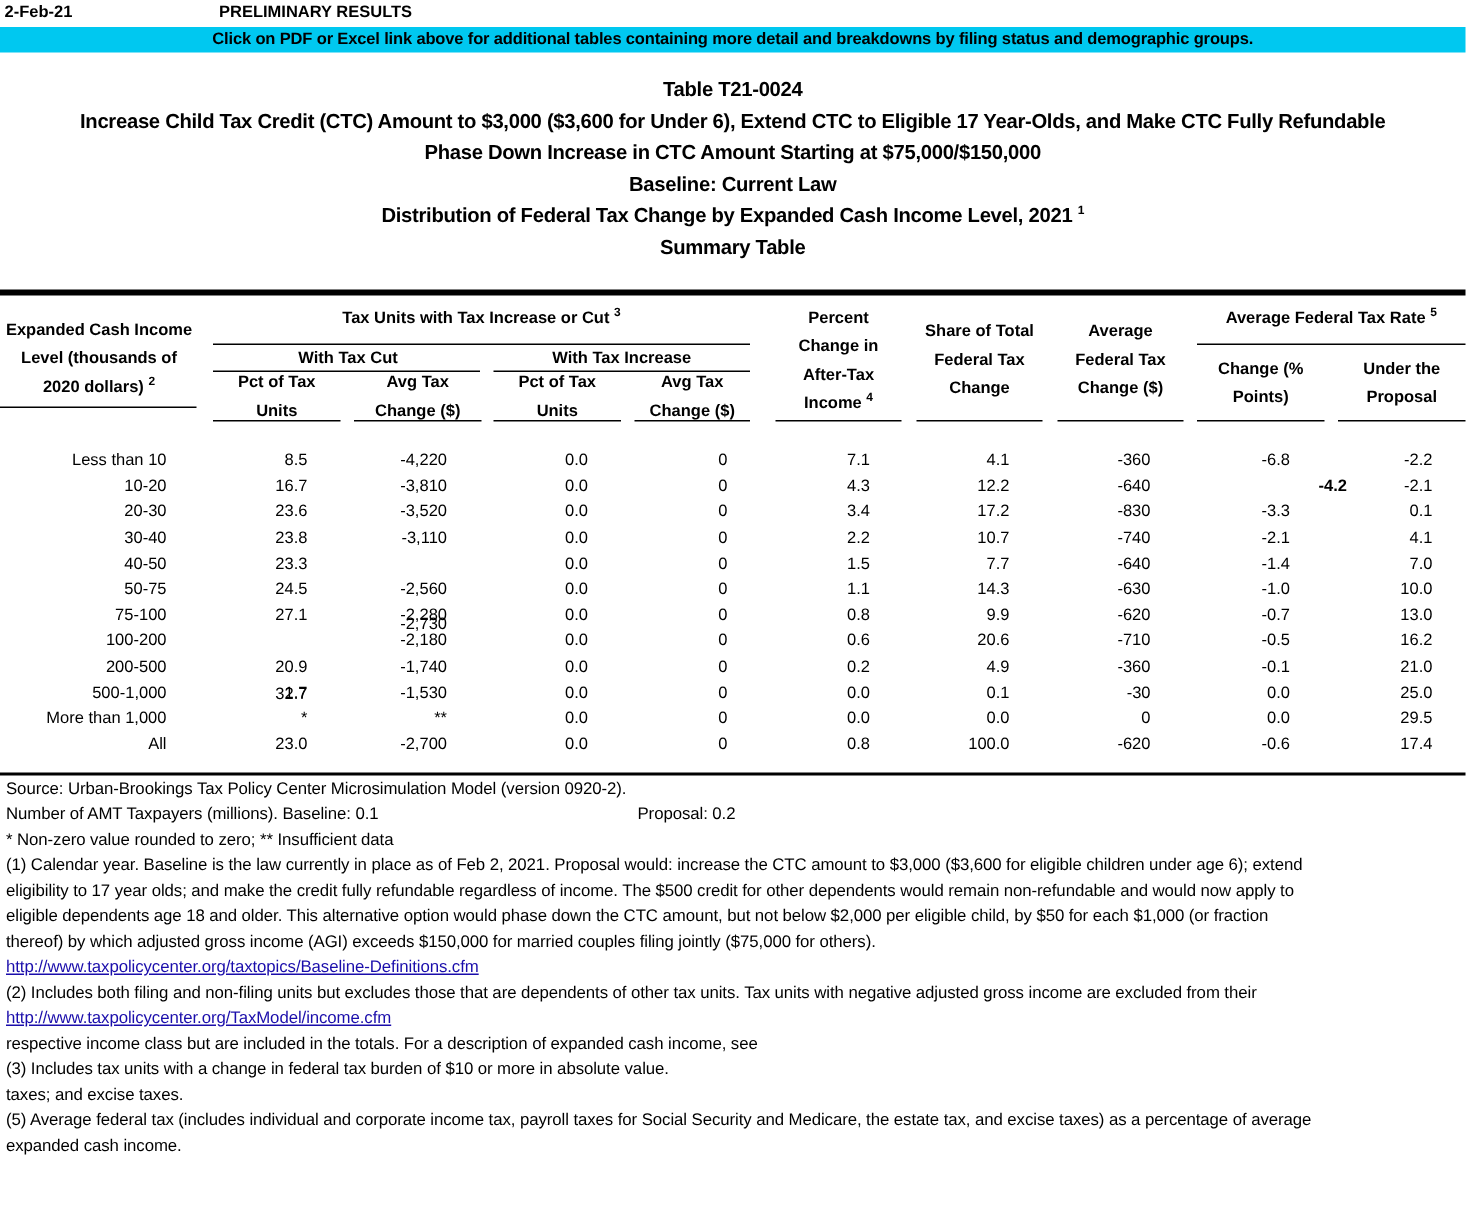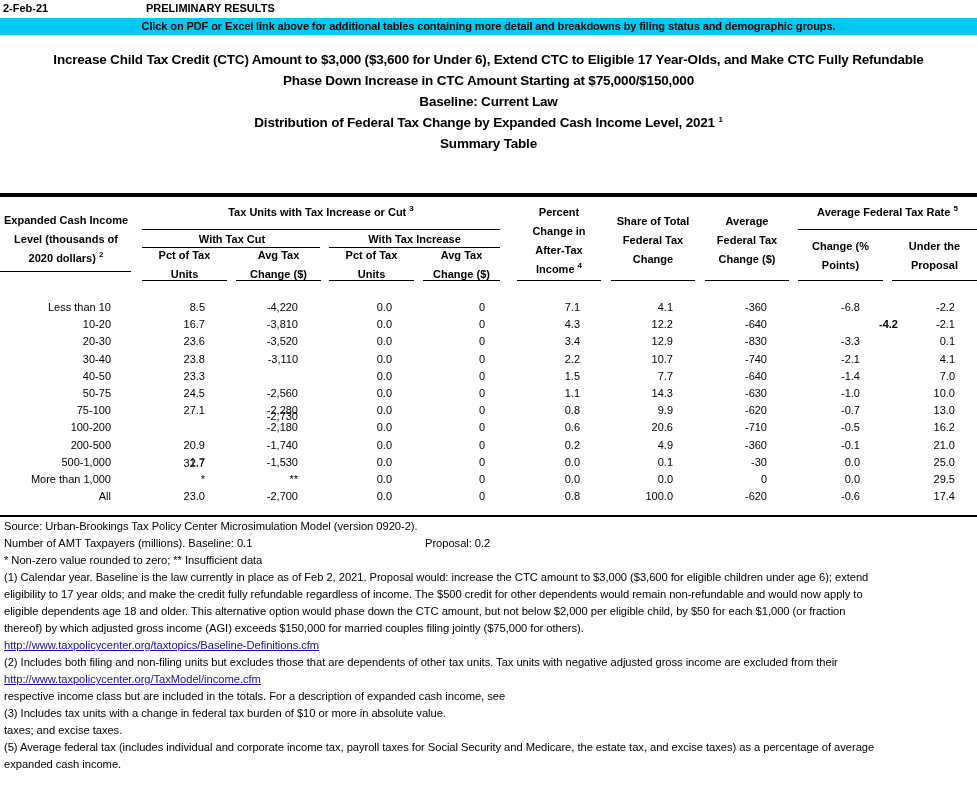--- a/index.html
+++ b/index.html
@@ -37,20 +37,21 @@
 <body>
 
 <div class="topbar">
   <span class="date">2-Feb-21</span>
   <span class="prelim">PRELIMINARY RESULTS</span>
   <a class="link">http://www.taxpolicycenter.org</a>
 </div>
 <div class="banner">Click on PDF or Excel link above for additional tables containing more detail and breakdowns by filing status and demographic groups.</div>
 
 <div class="titles">
+  <div>Table T21-0024</div>
   <div>Increase Child Tax Credit (CTC) Amount to $3,000 ($3,600 for Under 6), Extend CTC to Eligible 17 Year-Olds, and Make CTC Fully Refundable</div>
   <div>Phase Down Increase in CTC Amount Starting at $75,000/$150,000</div>
   <div>Baseline: Current Law</div>
   <div><span>Distribution of Federal Tax Change by Expanded Cash Income Level, 2021</span> <sup>1</sup></div>
   <div>Summary Table</div>
 </div>
 
 <div class="thick"></div>
 
 <div>
@@ -156,21 +157,21 @@
       <span style="left: 808px; width: 90px; font-weight: bold;">-4.2</span>
       <span style="left: 865px; width: 90px;">-2.1</span>
     </div>
     <div class="row">
       <span class="lbl">20-30</span>
       <span style="left: 115px; width: 90px;">23.6</span>
       <span style="left: 208px; width: 90px;">-3,520</span>
       <span style="left: 302px; width: 90px;">0.0</span>
       <span style="left: 395px; width: 90px;">0</span>
       <span style="left: 490px; width: 90px;">3.4</span>
-      <span style="left: 583px; width: 90px;">12.9</span>
+      <span style="left: 583px; width: 90px;">17.2</span>
       <span style="left: 677px; width: 90px;">-830</span>
       <span style="left: 770px; width: 90px;">-3.3</span>
       <span style="left: 865px; width: 90px;">0.1</span>
     </div>
     <div class="row">
       <span class="lbl">30-40</span>
       <span style="left: 115px; width: 90px;">23.8</span>
       <span style="left: 208px; width: 90px;">-3,110</span>
       <span style="left: 302px; width: 90px;">0.0</span>
       <span style="left: 395px; width: 90px;">0</span>

